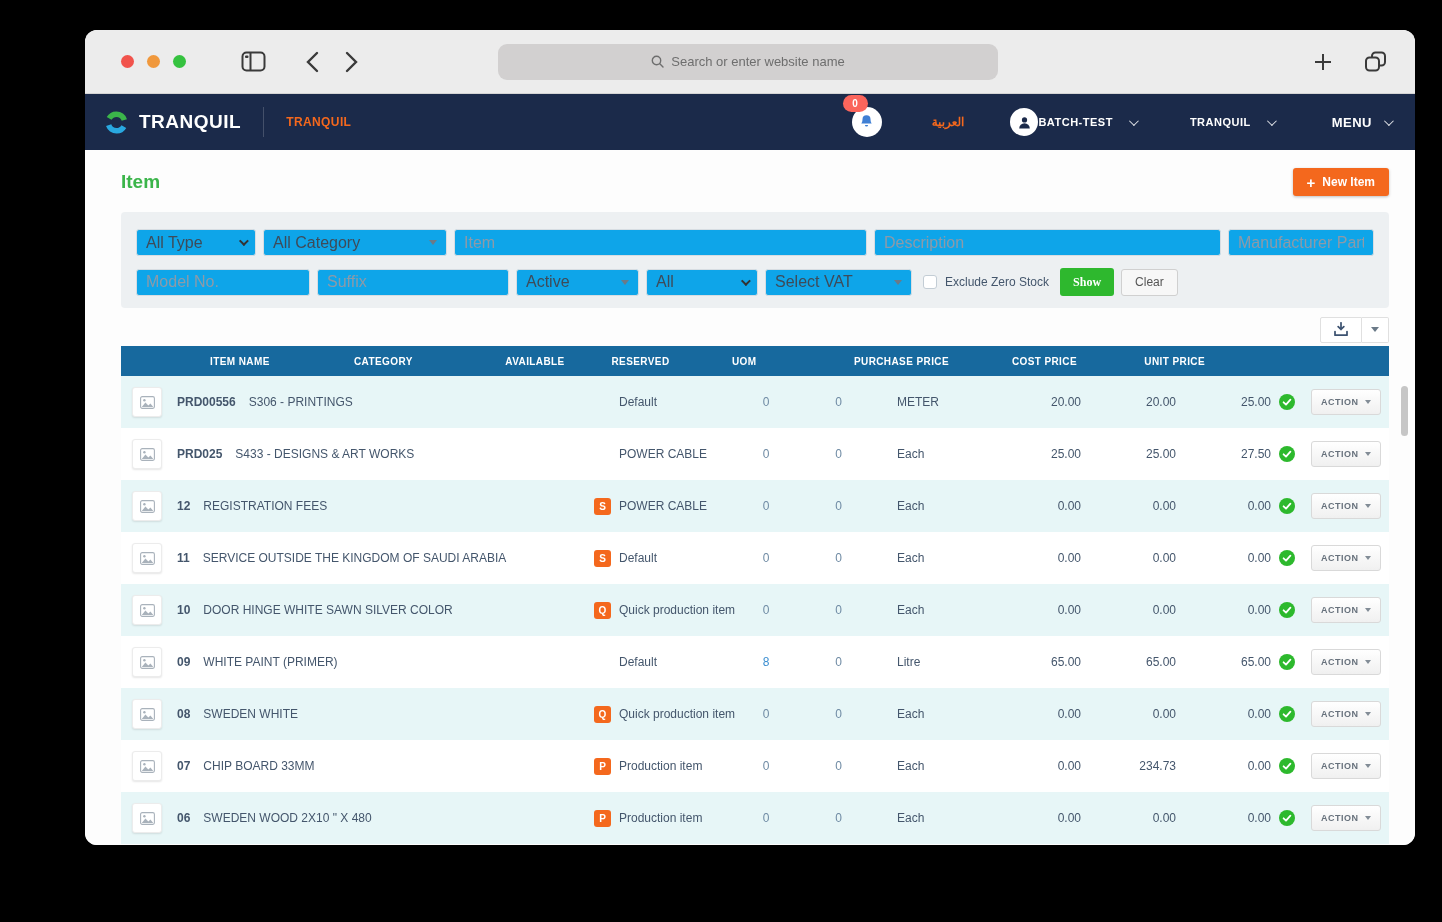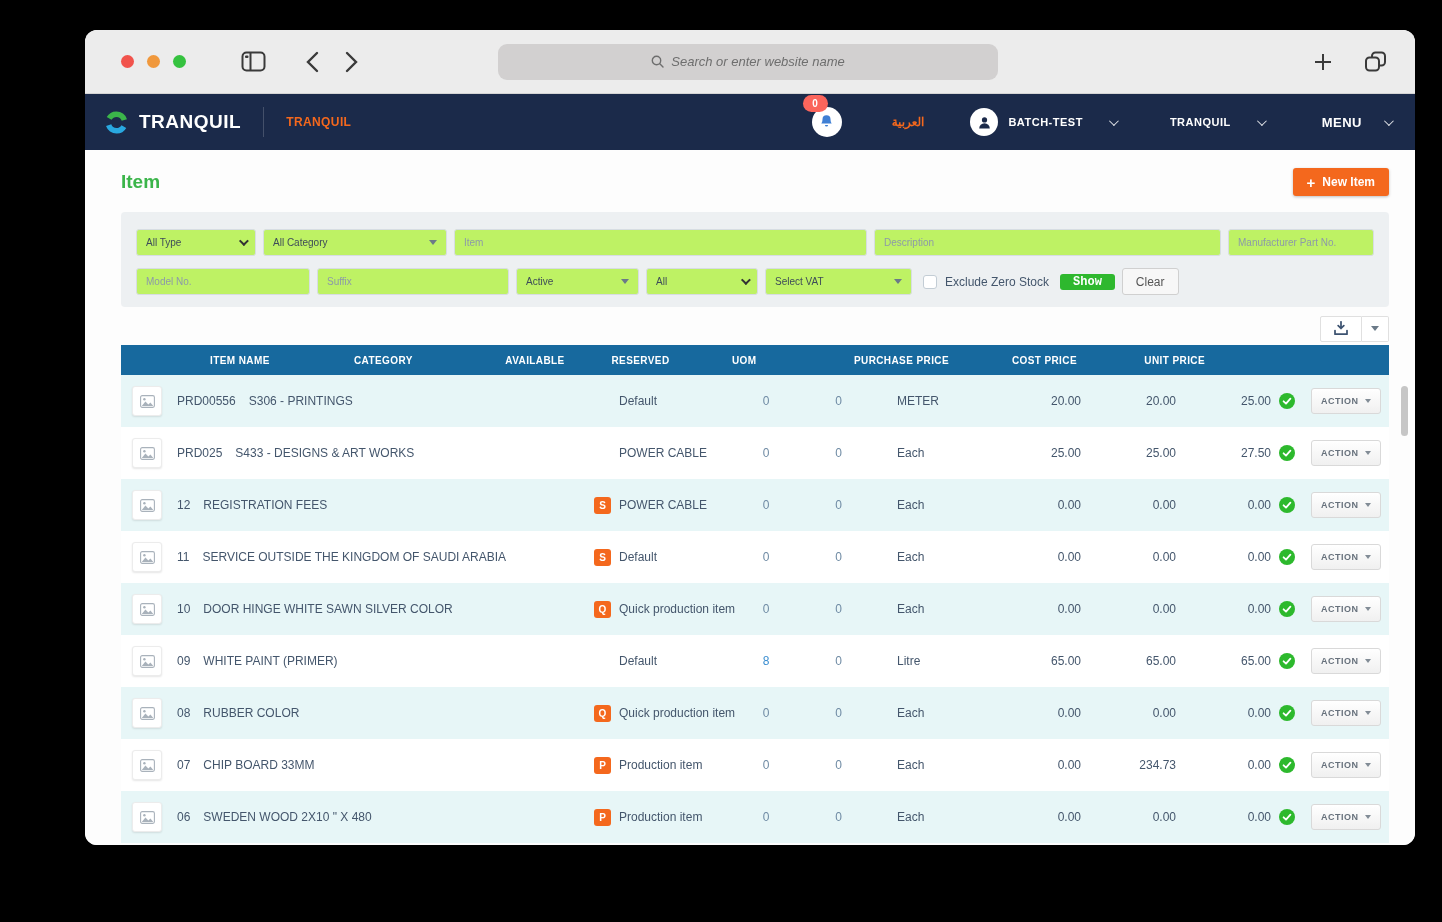--- a/index.html
+++ b/index.html
@@ -12,72 +12,72 @@
   
   .chrome{ height:64px; background:#ececec; border-bottom:1px solid #d4d4d4;
     display:flex; align-items:center; padding:0 28px 0 36px; }
   .traffic{ display:flex; gap:13px; }
   .traffic span{ width:13px; height:13px; border-radius:50%; }
   .tl-red{ background:#f1534c; } .tl-yellow{ background:#f0983c; } .tl-green{ background:#35c23f; }
   .chrome-btn{ background:none; border:none; display:flex; align-items:center; justify-content:center; cursor:pointer; }
   .sidebar-btn{ margin-left:55px; }
   .back-btn{ margin-left:40px; } .fwd-btn{ margin-left:26px; }
   .addr{ margin-left:140px; width:500px; height:36px; background:#d2d0d0; border-radius:9px;
-    display:flex; align-items:center; justify-content:center; gap:7px; color:#6e6e6e; font-size:13px;font-style:italic; }
+    display:flex; align-items:center; justify-content:center; gap:7px; color:#6e6e6e; font-size:13px; }
   .chrome-right{ margin-left:auto; display:flex; align-items:center; gap:32px; }
 
   
   .navbar{ height:56px; background:var(--navy,#1b2a4a); display:flex; align-items:center; padding:0 24px 0 18px; }
   .brand{ display:flex; align-items:center; gap:9px; }
   .brand-name{ color:#fff; font-size:19px; font-weight:700; letter-spacing:.5px; }
   .nav-divider{ width:1px; height:30px; background:rgba(255,255,255,.18); margin:0 22px; }
   .sub-brand{ color:var(--orange,#f4681d); font-size:12px; font-weight:700; letter-spacing:.4px; cursor:pointer; }
   .nav-right{ margin-left:auto; display:flex; align-items:center; }
   .bell-wrap{ position:relative; margin-right:50px; cursor:pointer; }
   .bell-circle{ width:30px; height:30px; border-radius:50%; background:#fff; display:flex; align-items:center; justify-content:center; }
   .nbadge{ position:absolute; top:-12px; left:-9px; min-width:25px; height:17px; padding:0 6px;
     background:var(--badge-red,#fb655c); color:#fff; font-size:10px; font-weight:700;
     border-radius:9px; display:flex; align-items:center; justify-content:center; }
   .lang{ color:var(--orange,#f4681d); font-size:12px; font-weight:700; margin-right:46px; cursor:pointer; }
-  .nav-group{ display:flex; align-items:center; gap:10px; color:#fff; font-size:11px; font-weight:700;
+  .nav-group{ display:flex; align-items:center; gap:0; color:#fff; font-size:11px; font-weight:700;
     letter-spacing:.5px; cursor:pointer;justify-content:flex-end; }
   .avatar{ width:28px; height:28px; border-radius:50%; background:#fff; display:flex; align-items:center; justify-content:center; }
   .chev{ width:7px; height:7px; border-right:1.6px solid #fff; border-bottom:1.6px solid #fff;
     transform:rotate(45deg) translateY(-2px); opacity:.85; margin-left:16px; }
   .g-user{ margin-right:54px; } .g-company{ margin-right:58px; }
   .g-menu{ font-size:13px; } .g-menu .chev{ margin-left:12px; }
 
   
   .content{ height:695px; padding:14px 26px 0 36px; background:#fdfdfd; }
   .page-head{ display:flex; align-items:center; justify-content:space-between; height:36px; }
   .page-title{ color:var(--title-green,#3bb54a); font-size:19px; font-weight:700; }
   .new-item{ background:var(--orange,#f4681d); color:#fff; border:none; border-radius:3px; height:28px;
     padding:0 14px; font-size:12px; font-weight:700; display:flex; align-items:center; gap:7px;
     box-shadow:0 1px 3px rgba(0,0,0,.25); cursor:pointer; font-family:inherit; }
   .plus{ font-size:15px; font-weight:700; line-height:1; }
 
   
   .filter-panel{ margin-top:12px; background:#edf0f2; border-radius:4px; padding:17px 15px 12px;
     display:flex; flex-direction:column; gap:12px; }
   .frow{ display:flex; align-items:center; gap:7px; }
-  .ctrl{ height:27px; border:1px solid #d7dde2; border-radius:3px; background:#bef264; font-size:10px;
+  .ctrl{ height:27px; border:1px solid #d7dde2; border-radius:3px; background:#0ea5e9; font-size:16px;
     color:#3e4b59; padding:0 9px; font-family:inherit; }
   input.ctrl::placeholder{ color:#8d9aa8; }
   .select{ display:flex; align-items:center; justify-content:space-between; gap:8px; cursor:pointer; }
   .caret-tri{ width:0; height:0; border-left:4px solid transparent; border-right:4px solid transparent;
     border-top:5px solid #6b7a88; }
   .caret-chev{ width:7px; height:7px; border-right:2px solid #333; border-bottom:2px solid #333;
     transform:rotate(45deg) translateY(-2px); }
   .w-type{width:120px;} .w-cat{width:184px;} .w-item{flex:1;} .w-desc{width:347px;} .w-mpn{width:146px;}
   .w-model{width:174px;} .w-suffix{width:192px;} .w-active{width:123px;} .w-all{width:112px;} .w-vat{width:147px;}
   .chk-group{ display:flex; align-items:center; margin-left:4px; margin-right:4px; cursor:pointer; }
   .checkbox{ width:14px; height:14px; background:#fff; border:1px solid #c3cdd5; border-radius:3px; }
   .chk-label{ font-size:12px; color:#44566c; margin-left:8px; }
-  .btn-show{ background:var(--button-green,#2eb82e); color:#fff; border:none; border-radius:3px; height:16px;
-    padding:0 13px; font-size:12px; font-weight:700; cursor:pointer; font-family:Liberation Mono, monospace; }
+  .btn-show{ background:var(--button-green,#2eb82e); color:#fff; border:none; border-radius:3px; height:28px;
+    padding:0 13px; font-size:12px; font-weight:700; cursor:pointer; font-family:Liberation Serif, serif; }
   .btn-clear{ background:#f7f7f7; color:#555; border:1px solid #d0d0d0; border-radius:3px; height:27px;
     padding:0 13px; font-size:12px; cursor:pointer; font-family:inherit; }
 
   
   .toolbar{ margin-top:5px; height:33px; display:flex; justify-content:flex-end; align-items:center; }
   .split{ display:flex; }
   .exp-btn{ width:42px; height:26px; background:#fff; border:1px solid #e0e0e0; border-radius:2px 0 0 2px;
     display:flex; align-items:center; justify-content:center; cursor:pointer; }
   .exp-caret{ width:27px; height:26px; background:#fff; border:1px solid #e0e0e0; border-left:none;
     border-radius:0 2px 2px 0; display:flex; align-items:center; justify-content:center; cursor:pointer; }
@@ -87,21 +87,21 @@
   .thead{ display:grid; grid-template-columns:var(--cols); height:30px; background:var(--header-teal,#17699e);
     color:#fff; font-size:10px; font-weight:700; letter-spacing:.4px; align-items:center;gap:33px; }
   .thead .h-name{ padding-left:8px; } .thead .h-cat{ padding-left:34px; }
   .h-center{ text-align:center; white-space:nowrap; } .h-uom{ padding-left:16px; } .h-right{ text-align:right; }
   .trow{ display:grid; grid-template-columns:var(--cols); height:52px; align-items:center;
     font-size:12px; color:var(--text,#44566c); background:#fff; }
   .trow:nth-child(odd){ background:var(--row-alt,#e7f6f7); }
   .thumb{ width:30px; height:30px; margin-left:11px; background:#fff; border:1px solid #ececec; border-radius:3px;
     box-shadow:0 1px 2px rgba(0,0,0,.1); display:flex; align-items:center; justify-content:center; cursor:pointer; }
   .c-name{ padding-left:8px; white-space:nowrap; overflow:hidden; }
-  .code{ font-weight:400; margin-right:13px; }
+  .code{ font-weight:700; margin-right:13px; }
   .c-cat{ padding-left:10px; display:flex; align-items:center; gap:8px; white-space:nowrap; }
   .badge{ width:17px; height:17px; flex:0 0 17px; background:var(--orange,#f4681d); color:#fff; font-size:10px;
     font-weight:700; border-radius:3px; display:flex; align-items:center; justify-content:center; }
   .badge.hidden{ visibility:hidden; }
   .c-avail,.c-resv{ text-align:center; color:var(--number,#6f8ba4); }
   .c-avail.pos{ color:var(--number-positive,#3d8fd1); }
   .c-uom{ padding-left:16px; } .c-price{ text-align:right; }
   .c-check{ display:flex; justify-content:center; align-items:center; }
   .c-act{ display:flex; padding-left:8px; }
   .action-btn{ height:24px; padding:12px 9px; background:linear-gradient(#ffffff,#f0f0f0); border:1px solid #d9d9d9;
@@ -509,21 +509,21 @@
     <div>
               <span class="thumb">
       <svg width="15" height="13" viewBox="0 0 15 13">
         <rect x="0.6" y="0.6" width="13.8" height="11.8" rx="1.6" fill="none" stroke="#a9b2bb" stroke-width="1.1"></rect>
         <circle cx="4.4" cy="4.2" r="1.2" fill="#a9b2bb"></circle>
         <path d="M1.8 11 5.4 6.4l3 3.1 2-2.1 2.9 3.6z" fill="#a9b2bb"></path>
       </svg>
     </span>
             </div>
     <div class="c-name">
-      <span class="code">08</span><span>RUBBER COLOR</span>
+      <span class="code">08</span><span>SWEDEN WHITE</span>
     </div>
     <div class="c-cat">
       <span class="badge">Q</span>
       <span>Quick production item</span>
     </div>
     <div class="c-avail">0</div>
     <div class="c-resv">0</div>
     <div class="c-uom">Each</div>
     <div class="c-price">0.00</div>
     <div class="c-price">0.00</div>

